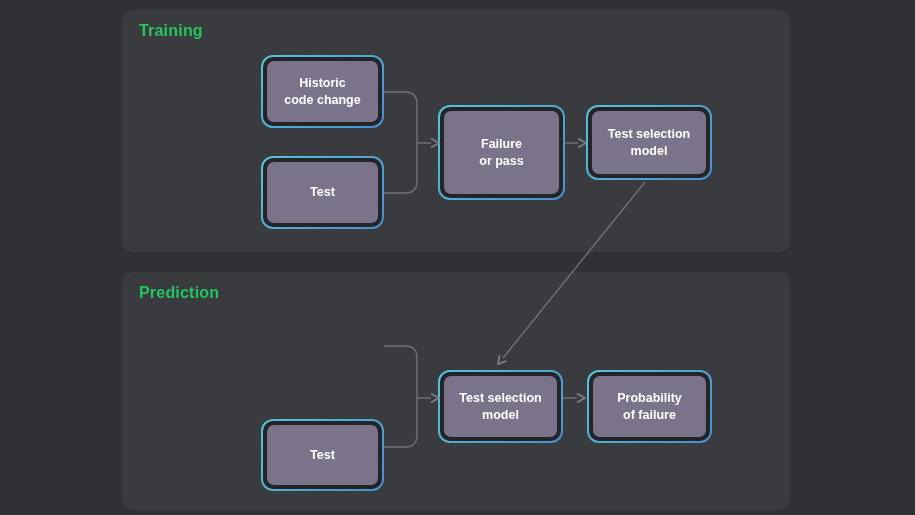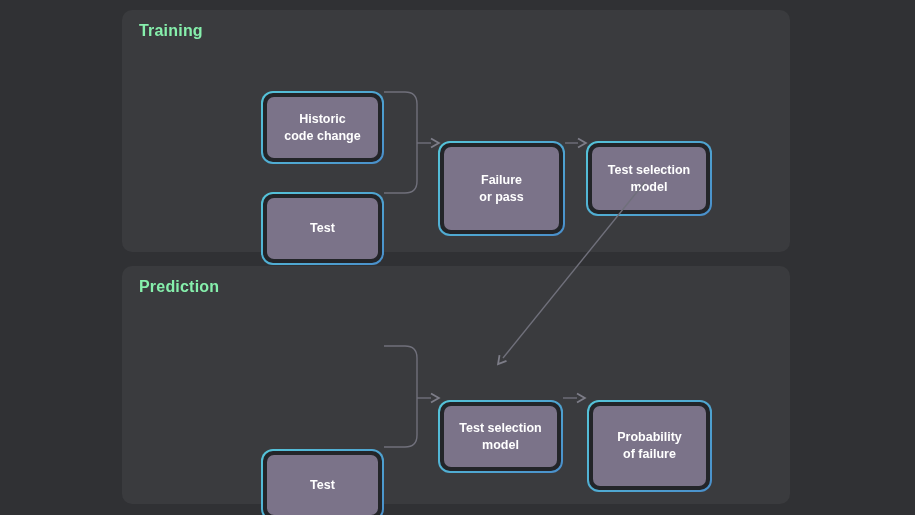--- a/index.html
+++ b/index.html
@@ -9,33 +9,32 @@
     font-family:"Liberation Sans", sans-serif;
     overflow:hidden;
   }
   #canvas{position:relative;width:915px;height:515px;}
 
   .panel{
     position:absolute;left:122px;width:668px;
     background:#3a3b3e;border-radius:10px;z-index:0;
   }
   #panel-training{top:10px;height:242px;}
-  #panel-prediction{top:266px;height:238px;text-decoration:underline;}
+  #panel-prediction{top:272px;height:238px;text-decoration:underline;}
 
   .panel-title{
     position:absolute;left:17px;top:12px;
-    font-size:16px;font-weight:bold;color:#86efac;
+    font-size:16px;font-weight:bold;color:#22c55e;
     letter-spacing:.2px;
   }
 
   .node{
     position:absolute;z-index:2;box-sizing:border-box;
     padding:2px;border-radius:12px;
     background:linear-gradient(135deg,#55c4d9 0%,#4a8fcb 100%);
-    margin-top:36px;
   }
   .node-mid{
     width:100%;height:100%;box-sizing:border-box;
     background:#232529;border-radius:10px;padding:4px;
   }
   .node-inner{
     width:100%;height:100%;box-sizing:border-box;
     background:#7b7389;border-radius:7px;
     display:flex;align-items:center;justify-content:center;
     text-align:center;color:#ffffff;
@@ -114,21 +113,21 @@
       </div>
     </div>
 
     <div class="node" style="left:316px;top:98px;width:125px;height:73px">
       <div class="node-mid">
         <div class="node-inner">Test selection
 model</div>
       </div>
     </div>
 
-    <div class="node" style="left:465px;top:98px;width:125px;height:92px">
+    <div class="node" style="left:465px;top:98px;width:125px;height:73px">
       <div class="node-mid">
         <div class="node-inner">Probability
 of failure</div>
       </div>
     </div>
   </div>
 
 </div>
 
 </body></html>

